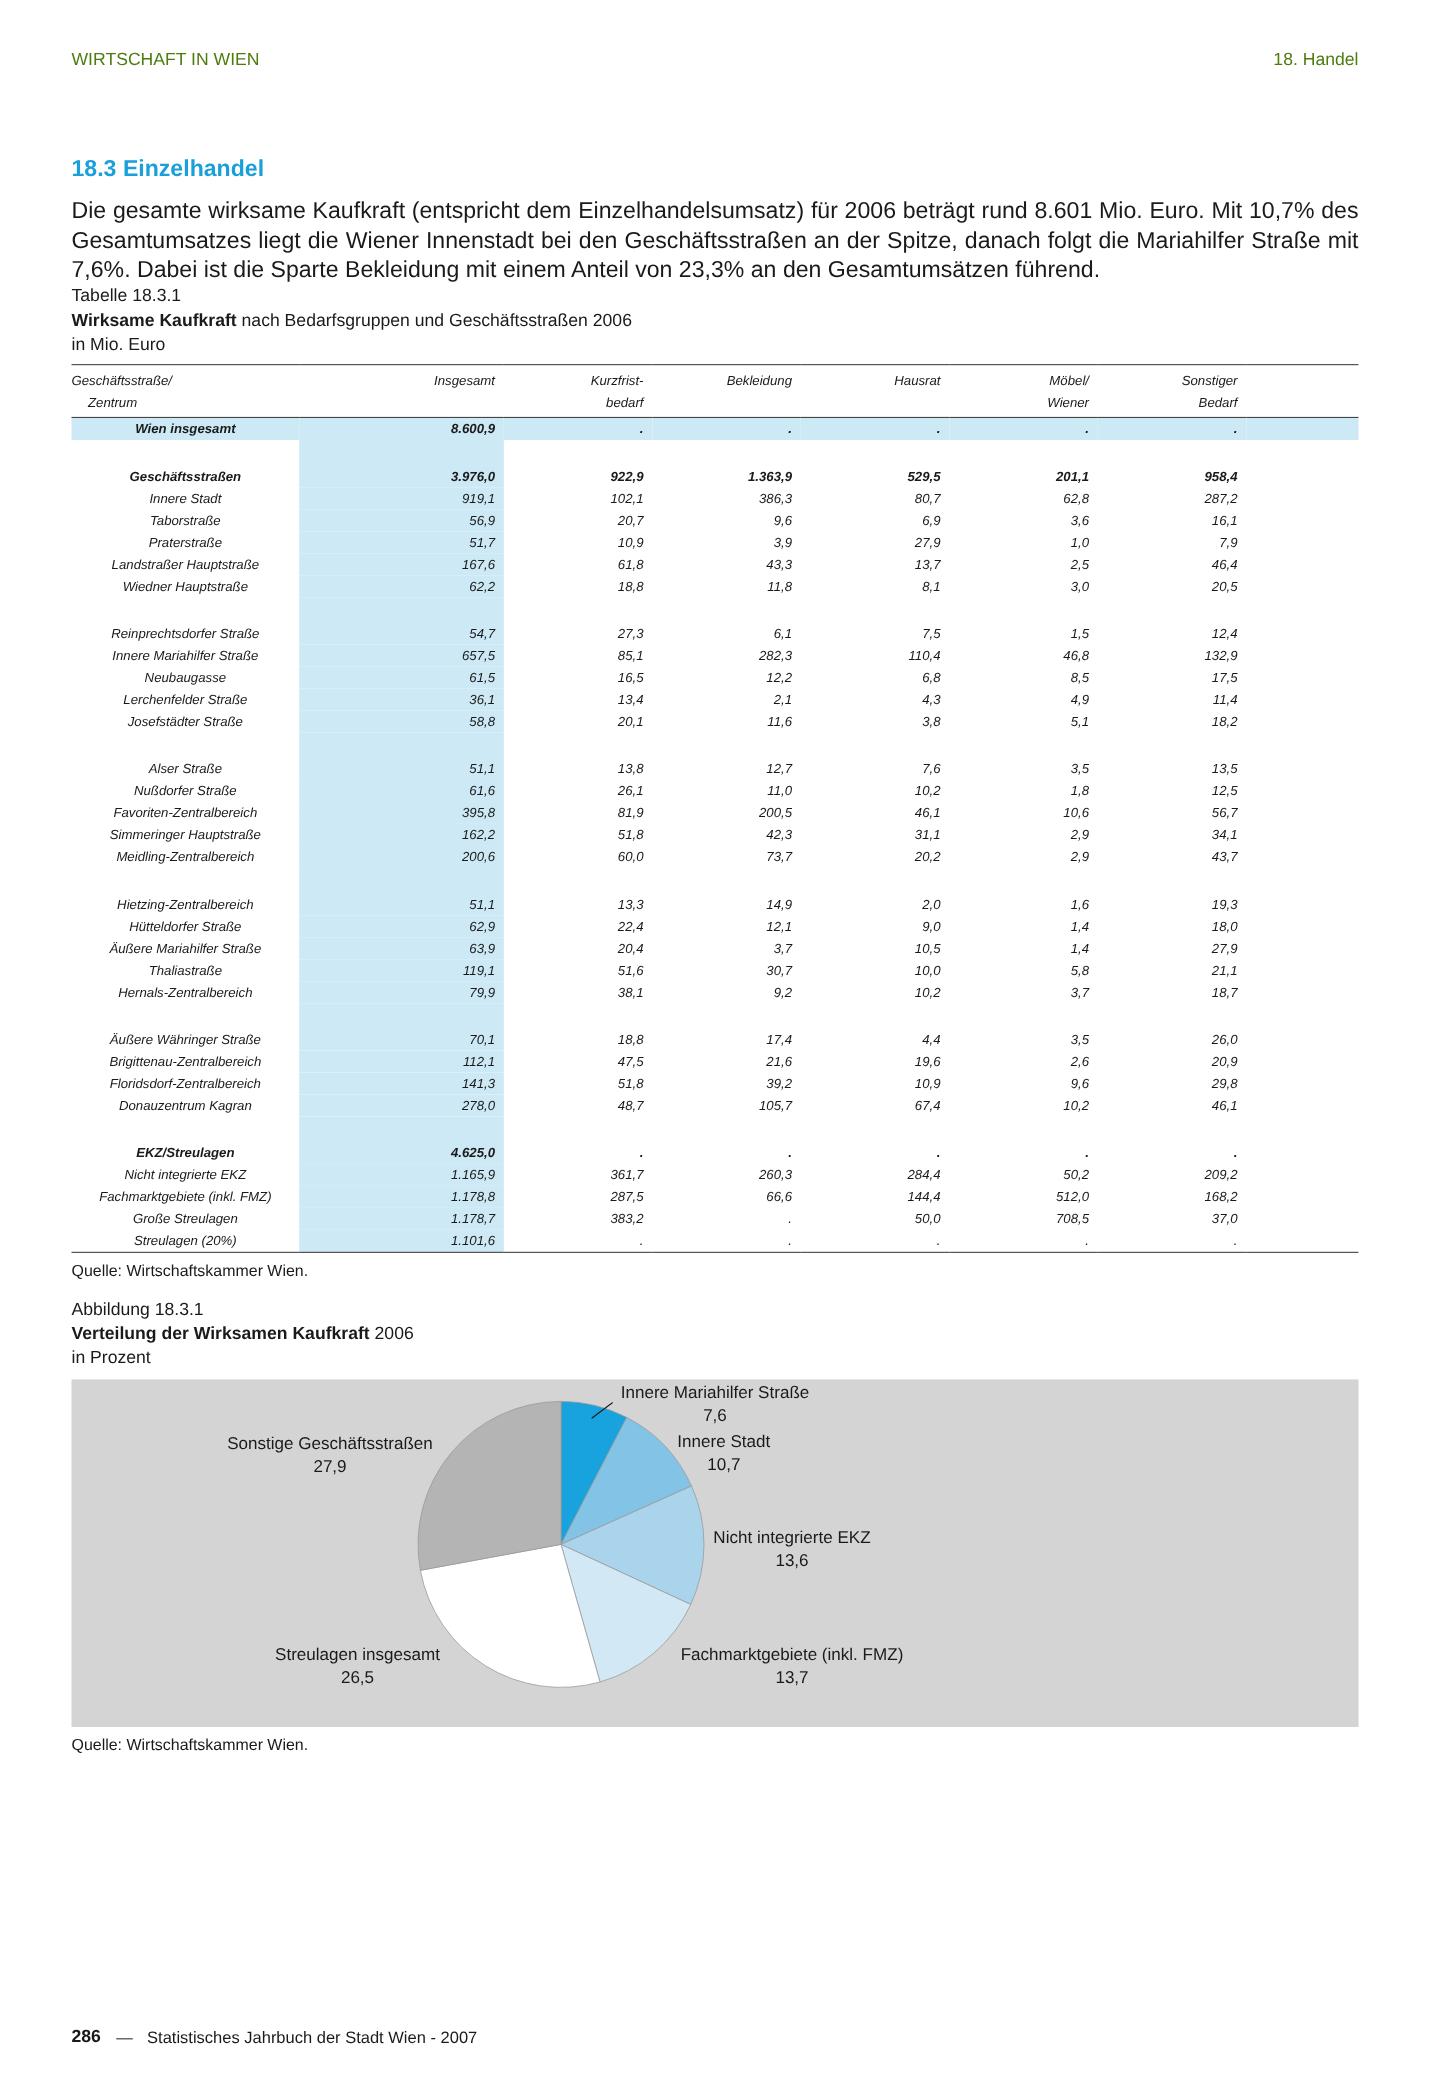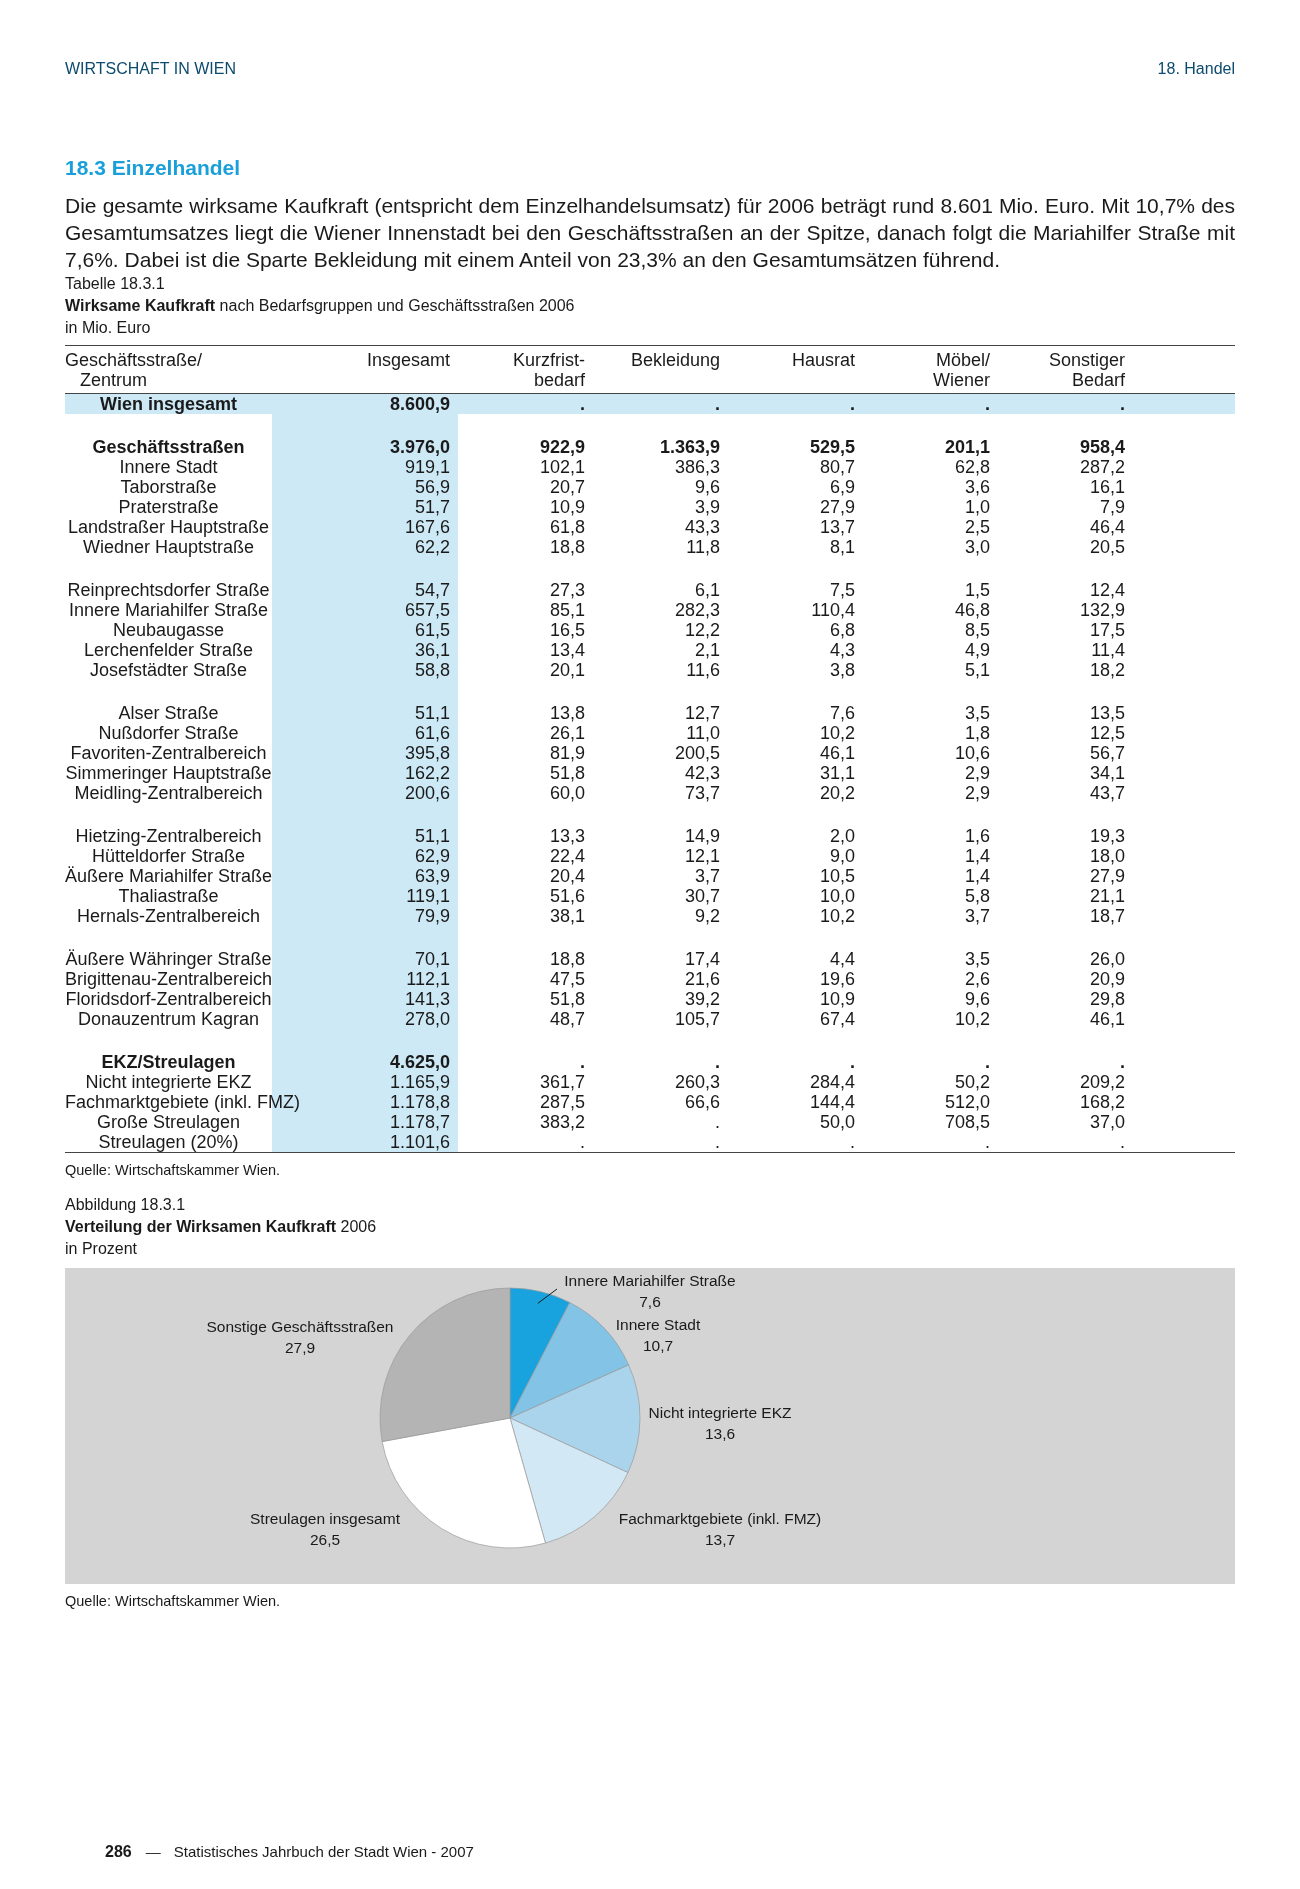--- a/index.html
+++ b/index.html
@@ -1,31 +1,31 @@
 <!DOCTYPE html>
 <html><head>
 <meta charset="utf-8">
 <style>
   * { margin:0; padding:0; box-sizing:border-box; }
   html,body { background:#ffffff; }
   body { font-family:"Liberation Sans", sans-serif; color:#1a1a1a; }
   .page { width:1300px; height:1889px; position:relative; background:#fff; overflow:hidden; }
   .content { padding:0 65px; }
 
-  .top-header { display:flex; justify-content:space-between; padding-top:60px; font-size:16px; color:#0c4a6e; }
+  .top-header { display:flex; justify-content:space-between; padding-top:46px; font-size:16px; color:#4d7c0f; }
 
   .h2 { color:#199fd9; font-size:21px; font-weight:bold; margin-top:78px; }
 
   .intro { margin-top:12px; font-size:21px; line-height:27px; text-align:justify; }
 
   .cap { font-size:16px; line-height:22px; }
   .cap .b { font-weight:bold; }
   .fig-cap { margin-top:16px; }
 
-  table.data { width:1170px; border-collapse:collapse; margin-top:6px; font-size:18px; table-layout:fixed; }
+  table.data { width:1170px; border-collapse:collapse; margin-top:6px; font-size:12px; table-layout:fixed;font-style:italic; }
   table.data thead th { font-weight:normal; vertical-align:top; text-align:right; padding:4px 8px 3px 0;
                         border-top:1px solid #444; border-bottom:1px solid #444; }
   table.data thead th.c-label { text-align:left; padding-left:0; }
   table.data thead th.c-sp { padding:0; }
   .l1, .l2 { line-height:20px; height:20px; white-space:nowrap; }
   .l2.ind { padding-left:15px; }
   table.data tbody td { line-height:20px; padding:0 8px 0 0; text-align:right; white-space:nowrap; }
   table.data tbody td.c-label { text-align:center; padding:0; }
   table.data tbody tr.bold td { font-weight:bold; }
   table.data tbody tr.gap td { padding-top:23px; }
@@ -39,21 +39,21 @@
   .chart-box svg { position:absolute; left:0; top:0; }
   .pie-label { position:absolute; text-align:center; font-size:15.5px; line-height:21px; color:#1a1a1a; }
   .nw { white-space:nowrap; }
   .pl0 { left:485px; top:2px;   width:200px; }
   .pl1 { left:548px; top:46px;  width:90px;  }
   .pl2 { left:580px; top:134px; width:150px; }
   .pl3 { left:540px; top:240px; width:230px; }
   .pl4 { left:160px; top:240px; width:200px; }
   .pl5 { left:125px; top:48px;  width:220px; }
 
-  .footer { position:absolute; left:65px; bottom:28px; display:flex; align-items:flex-start; gap:14px; font-size:15px;margin-left:40px; }
+  .footer { position:absolute; left:65px; bottom:28px; display:flex; align-items:flex-end; gap:14px; font-size:15px; }
   .footer .pg { font-weight:bold; font-size:16px; }
   .footer .sep { color:#333; letter-spacing:-1px; }
 </style>
 </head>
 <body>
 
 <div class="page">
   <div class="content">
 
     <div class="top-header">

